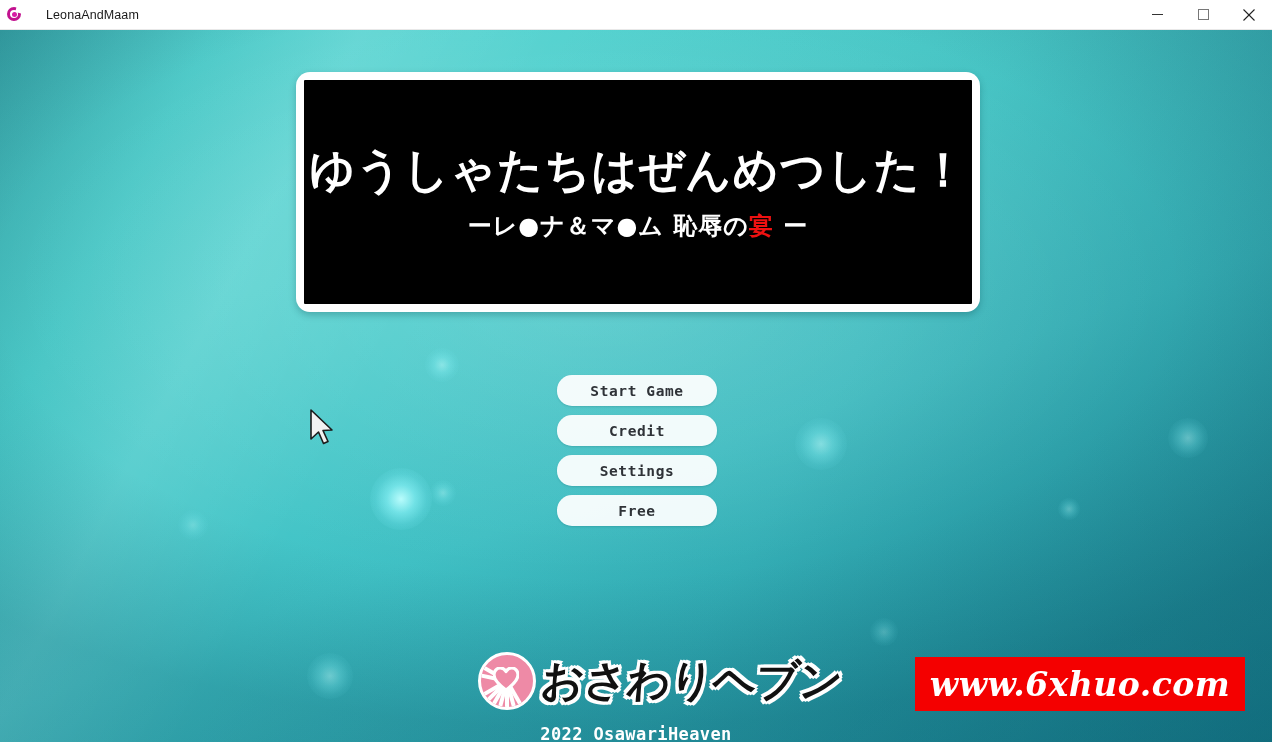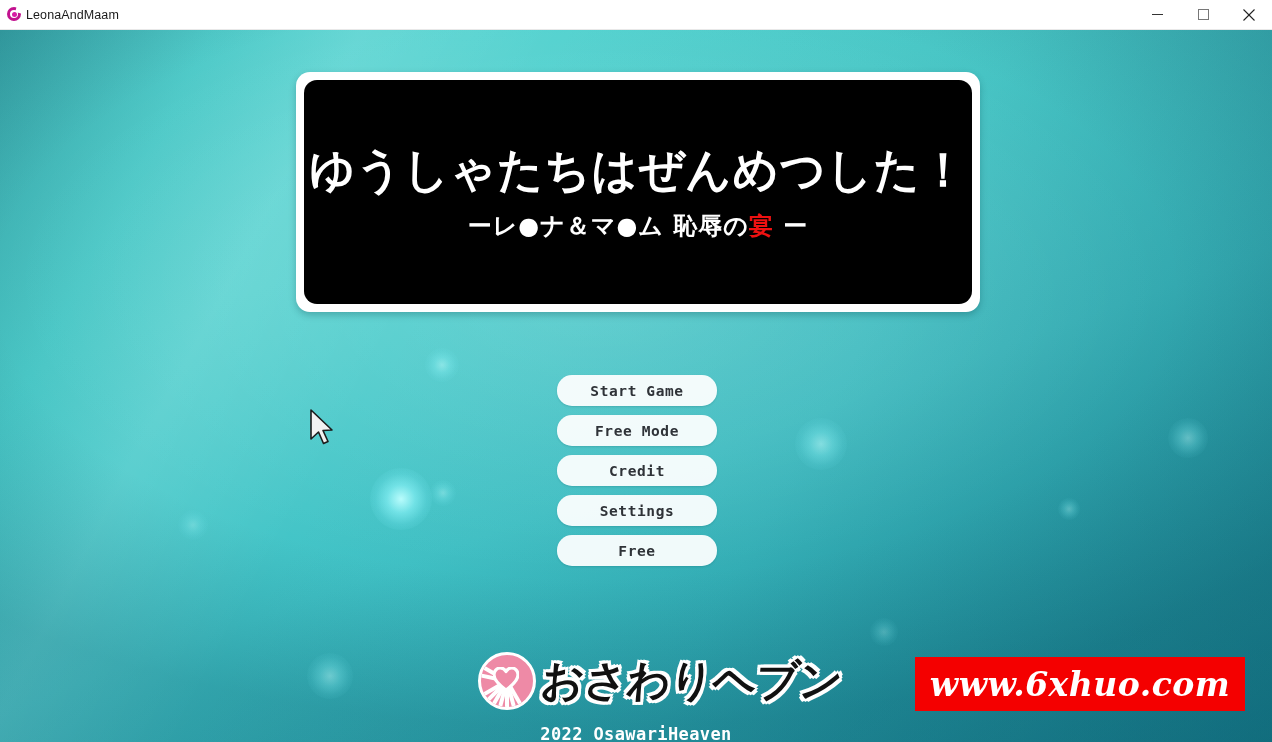--- a/index.html
+++ b/index.html
@@ -53,21 +53,21 @@
     transform: rotate(14deg);
   }
   .tb-icon .dot {
     position: absolute;
     left: 6px; top: 6px;
     width: 5px; height: 5px;
     border-radius: 50%;
     background: #d61ba4;
   }
   .tb-title {
-    margin-left: 2px;
+    margin-left: 22px;
     font-family: "Liberation Sans", sans-serif;
     font-size: 12.5px;
     color: #1a1a1a;
     letter-spacing: 0.1px;
     white-space: nowrap;
   }
   .tb-spacer { flex: 1 1 auto; }
   .tb-btn {
     width: 46px; height: 29px;
     display: flex;
@@ -125,21 +125,21 @@
     background: #ffffff;
     border-radius: 14px;
     box-shadow: 0 3px 7px rgba(0,60,70,0.28);
     box-sizing: border-box;
     padding: 8px;
   }
   .banner-inner {
     width: 100%;
     height: 100%;
     background: #000000;
-    border-radius: 13px;
+    border-radius: 1px;
     display: flex;
     flex-direction: column;
     align-items: center;
     justify-content: center;
     overflow: hidden;
   }
   .banner-main {
     color: #ffffff;
     font-family: "DejaVu Sans", sans-serif;
     font-size: 45px;
@@ -349,21 +349,20 @@
 
     <div class="banner">
       <div class="banner-inner">
         <div class="banner-main">ゆうしゃたちはぜんめつした！</div>
         <div class="banner-sub"><span>ーレ●ナ＆マ●ム 恥辱の</span><span class="hot">宴</span><span> ー</span></div>
       </div>
     </div>
 
     <div class="menu">
       <div class="mbtn">Start Game</div>
-      <div class="mbtn">Free Mode</div>
       <div class="mbtn">Credit</div>
       <div class="mbtn">Settings</div>
       <div class="mbtn">Free</div>
     </div>
 
     <div class="brand">
       <div class="brand-mark">
         <div class="circ">
           <div class="ray" style="transform: translateX(-50%) rotate(150deg);"></div>
           <div class="ray" style="transform: translateX(-50%) rotate(165deg);"></div>

